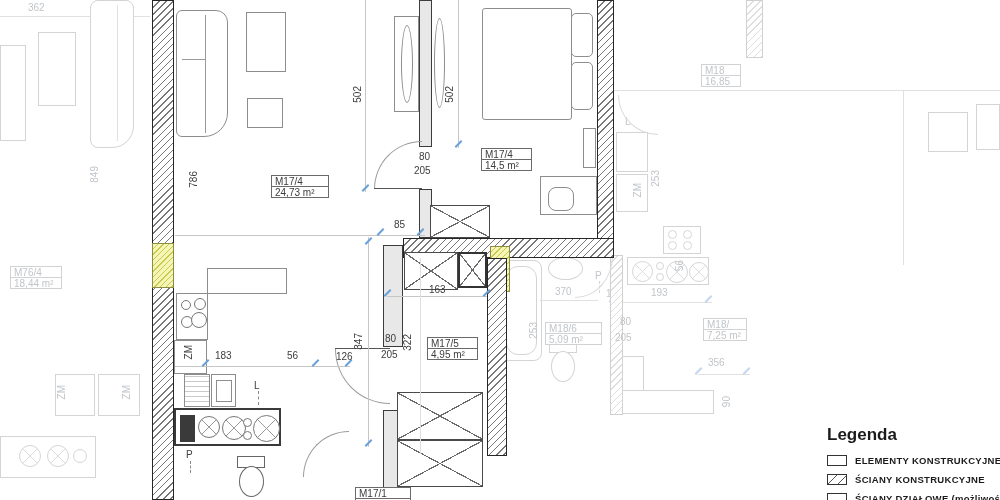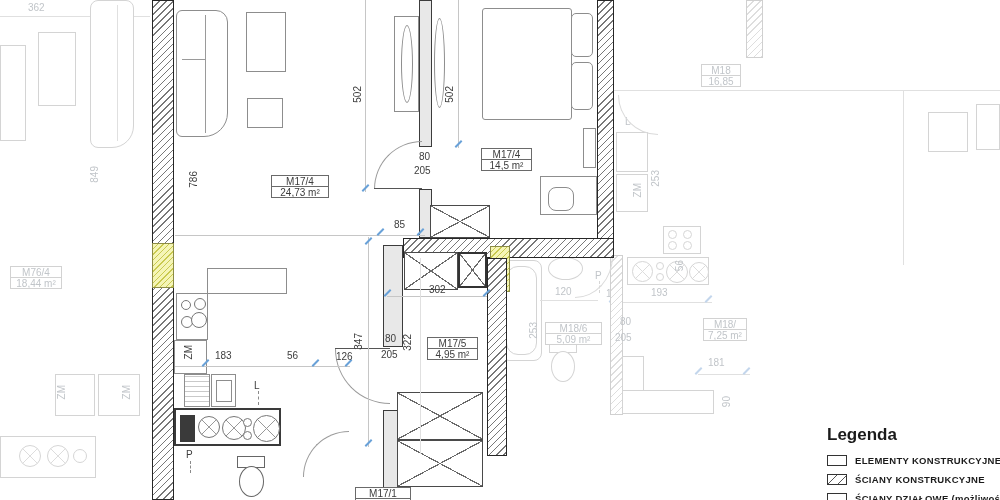--- a/index.html
+++ b/index.html
@@ -26,21 +26,21 @@
     linear-gradient(to top right,transparent calc(50% - .5px),#999 calc(50% - .5px) calc(50% + .5px),transparent calc(50% + .5px)),
     linear-gradient(to bottom right,transparent calc(50% - .5px),#999 calc(50% - .5px) calc(50% + .5px),transparent calc(50% + .5px))}
   .circf{position:absolute;border:1px solid #d6d6d6;border-radius:50%;background:#fff}
   .circf.x{background-image:
     linear-gradient(to top right,transparent calc(50% - .5px),#ddd calc(50% - .5px) calc(50% + .5px),transparent calc(50% + .5px)),
     linear-gradient(to bottom right,transparent calc(50% - .5px),#ddd calc(50% - .5px) calc(50% + .5px),transparent calc(50% + .5px))}
   
   .dim{font-size:10px;line-height:1;color:#3d3d3d;white-space:nowrap}
   .dimv{writing-mode:vertical-rl;transform:rotate(180deg)}
   .f{color:#c1c5c9}
-  .lbl{text-align:center;font-size:10px;color:#3d3d3d}
+  .lbl{text-align:left;font-size:10px;color:#3d3d3d}
   .lbl .r{border:1px solid #6a6a6a;background:#fff;line-height:11px;height:12px;padding:0 3px;overflow:hidden;white-space:nowrap}
   .lbl .r + .r{margin-top:-1px}
   .lblf .r{border-color:#d2d2d2;color:#c1c5c9}
   
   .ln{background:#c6c6c6}
   .lnf{background:#e0e0e0}
   .lnd{background:#555}
   .dash{border-left:1px dashed #8a8a8a}
   .dashf{border-left:1px dashed #d6d6d6}
   .tick{width:9px;height:2px;background:#69a1d8;transform:rotate(-45deg)}
@@ -123,36 +123,36 @@
 
   <div class="a wallf" style="left:610px;top:255px;width:13px;height:160px"></div>
   <div class="a furnf" style="left:501px;top:260px;width:41px;height:101px;border-radius:8px">
     <div class="a furnf" style="left:4px;top:5px;width:31px;height:89px;border-radius:12px"></div>
   </div>
   <div class="a furnf" style="left:548px;top:257px;width:35px;height:23px;border-radius:50%"></div>
   <div class="a furnf" style="left:549px;top:343px;width:28px;height:10px"></div>
   <div class="a furnf" style="left:551px;top:351px;width:24px;height:31px;border-radius:50%"></div>
   <div class="a arc br arcf" style="left:575px;top:256px;width:38px;height:42px"></div>
   <div class="a lnf" style="left:540px;top:300px;width:58px;height:1px"></div>
-  <div class="a dim f" style="left:555px;top:287px">120</div>
+  <div class="a dim f" style="left:555px;top:287px">370</div>
   <div class="a dim dimv f" style="left:529px;top:322px">253</div>
   <div class="a lbl lblf" style="left:545px;top:322px;width:57px">
     <div class="r">M18/6</div>
     <div class="r">5,09 m²</div>
   </div>
   <div class="a dim f" style="left:620px;top:317px">80</div>
   <div class="a dim f" style="left:615px;top:333px">205</div>
   <div class="a lbl lblf" style="left:703px;top:318px;width:44px">
     <div class="r">M18/</div>
     <div class="r">7,25 m²</div>
   </div>
   <div class="a lnf" style="left:698px;top:374px;width:52px;height:1px"></div>
   <div class="a tick tickf" style="left:694px;top:370px"></div>
   <div class="a tick tickf" style="left:742px;top:370px"></div>
-  <div class="a dim f" style="left:708px;top:358px">181</div>
+  <div class="a dim f" style="left:708px;top:358px">356</div>
   <div class="a dim dimv f" style="left:722px;top:396px">90</div>
   <div class="a furnf" style="left:622px;top:356px;width:22px;height:36px"></div>
   <div class="a furnf" style="left:622px;top:390px;width:92px;height:24px"></div>
 
   <div class="a wall" style="left:152px;top:0;width:22px;height:500px"></div>
   <div class="a ywall" style="left:152px;top:243px;width:22px;height:45px"></div>
   <div class="a part" style="left:419px;top:0;width:13px;height:147px"></div>
   <div class="a part" style="left:419px;top:189px;width:13px;height:49px"></div>
   <div class="a wall" style="left:597px;top:0;width:17px;height:240px"></div>
   <div class="a wall" style="left:403px;top:238px;width:211px;height:20px"></div>
@@ -237,21 +237,21 @@
   <div class="a tick" style="left:201px;top:362px"></div>
   <div class="a tick" style="left:311px;top:362px"></div>
   <div class="a tick" style="left:344px;top:362px"></div>
 
   <div class="a dim dimv" style="left:189px;top:171px">786</div>
   <div class="a dim dimv" style="left:353px;top:86px">502</div>
   <div class="a dim dimv" style="left:445px;top:86px">502</div>
   <div class="a dim" style="left:419px;top:152px">80</div>
   <div class="a dim" style="left:414px;top:166px">205</div>
   <div class="a dim" style="left:394px;top:220px">85</div>
-  <div class="a dim" style="left:429px;top:285px">302</div>
+  <div class="a dim" style="left:429px;top:285px">163</div>
   <div class="a dim dimv" style="left:354px;top:333px">347</div>
   <div class="a dim" style="left:336px;top:352px">126</div>
   <div class="a dim" style="left:385px;top:334px">80</div>
   <div class="a dim" style="left:381px;top:350px">205</div>
   <div class="a dim dimv" style="left:403px;top:334px">322</div>
   <div class="a dim" style="left:215px;top:351px">183</div>
   <div class="a dim" style="left:287px;top:351px">56</div>
 
   <div class="a lbl" style="left:271px;top:175px;width:58px">
     <div class="r">M17/4</div>

